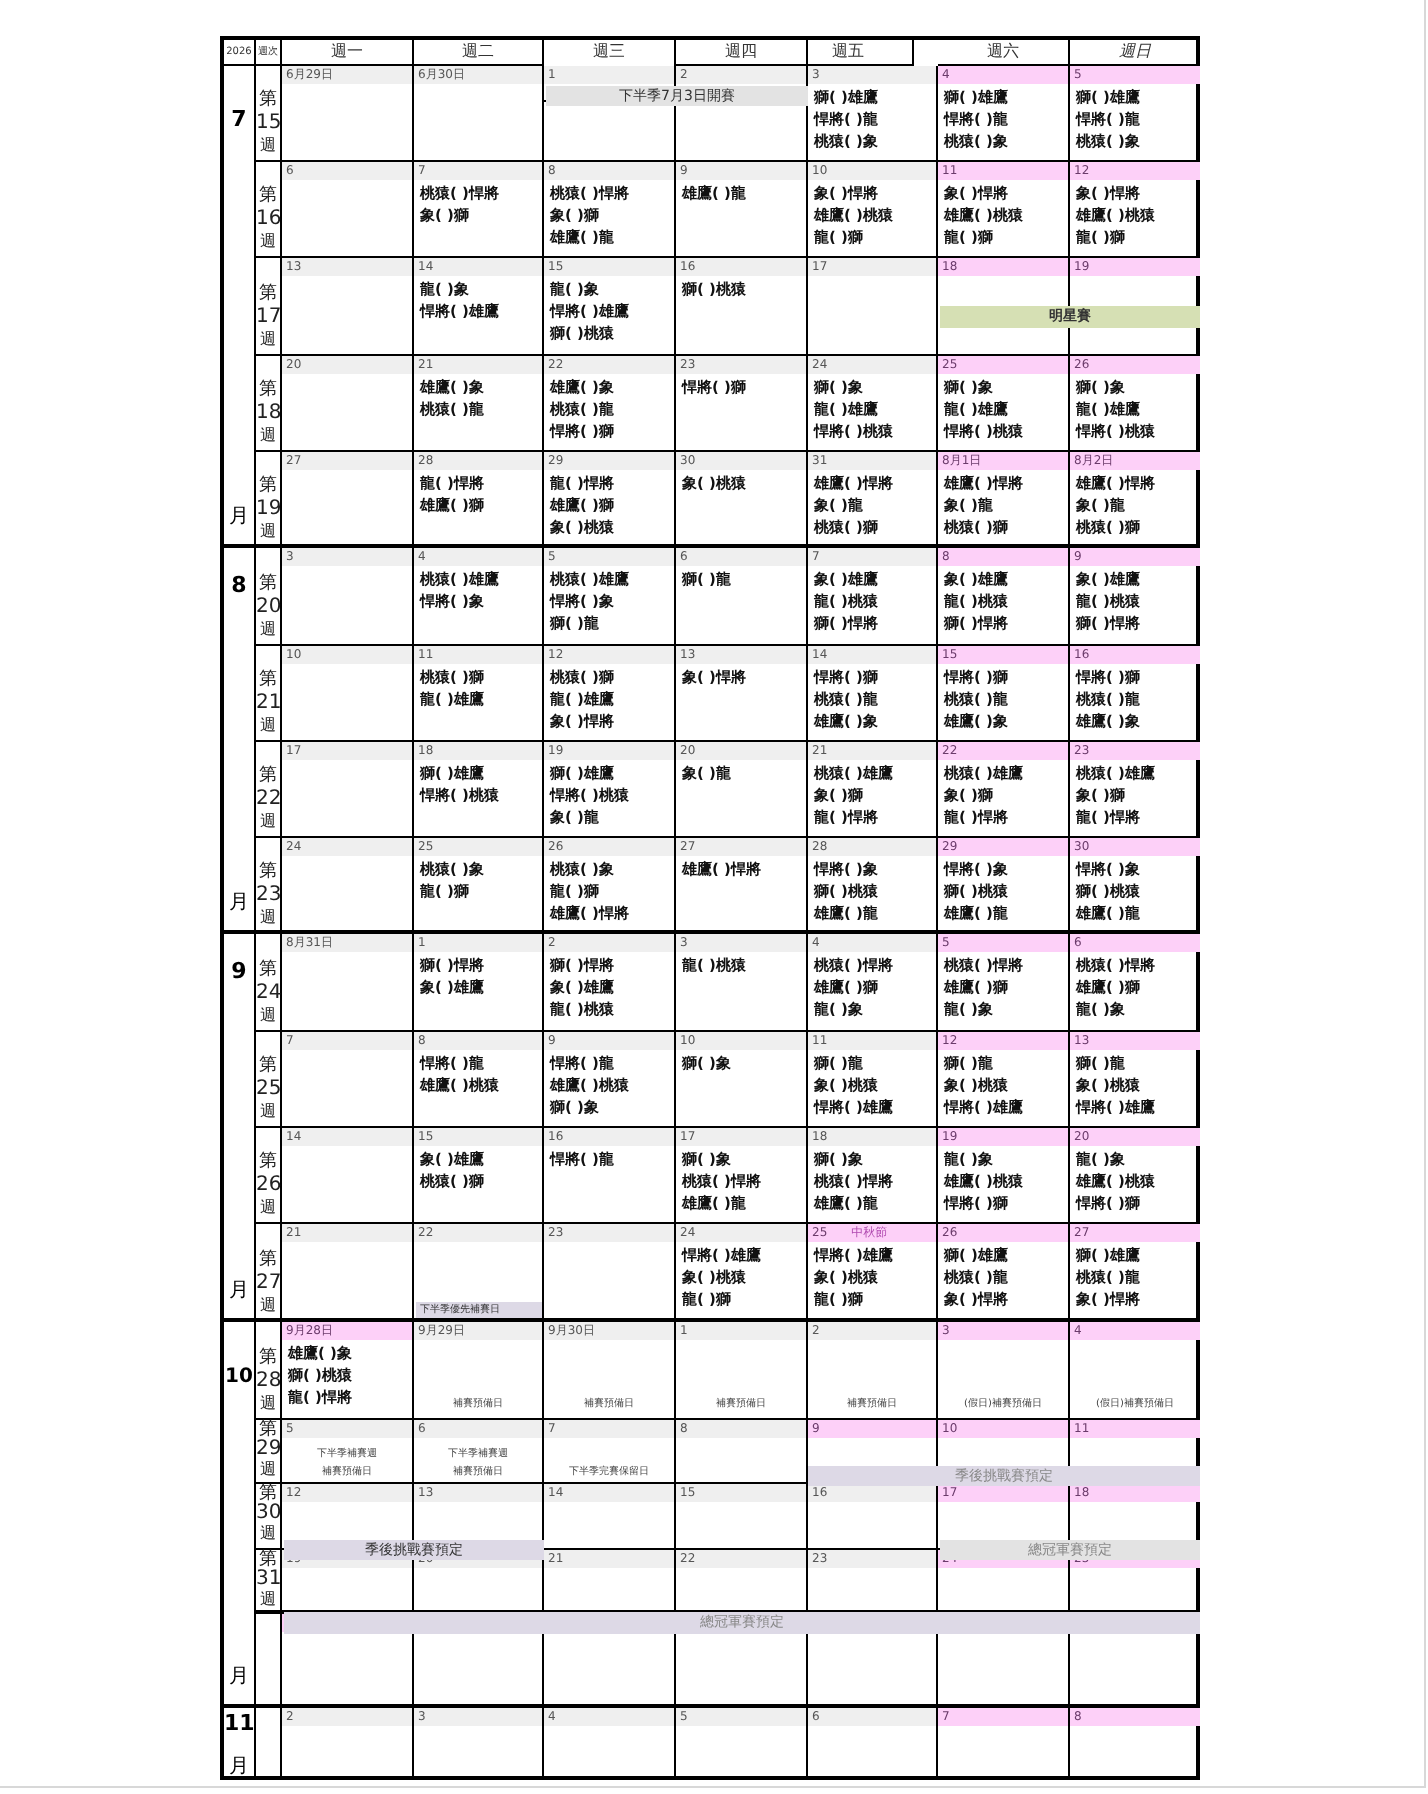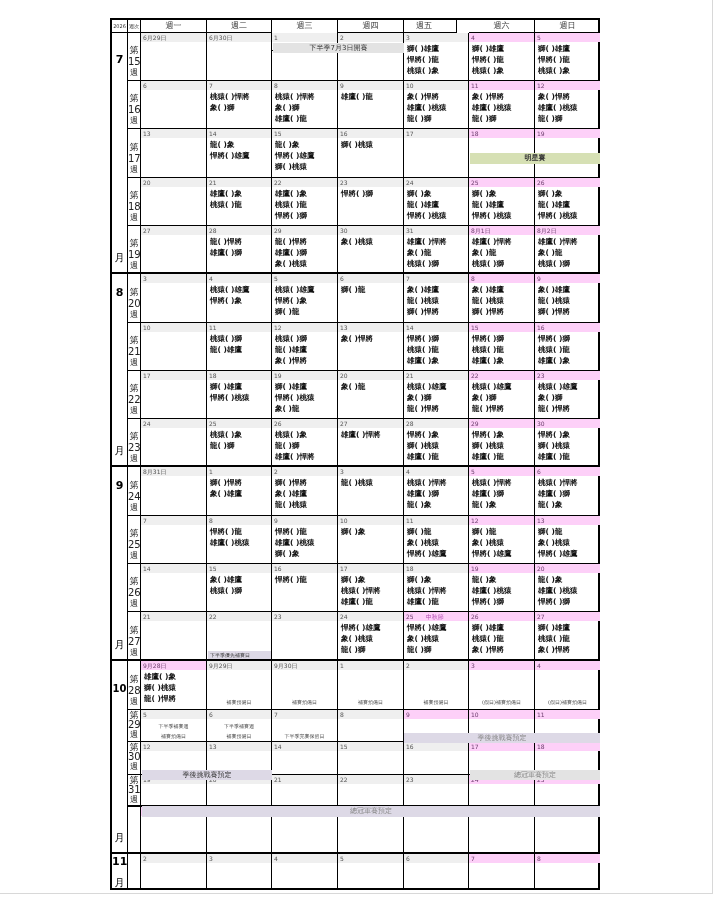--- a/index.html
+++ b/index.html
@@ -28,21 +28,21 @@
 <div id="cal">
 
   <div class="abs hcell small" style="left:0;top:0;width:16px;height:13px;">2026</div>
   <div class="abs hcell small" style="left:16px;top:0;width:13px;height:13px;">週次</div>
   <div class="abs hcell" style="left:29px;top:0;width:66px;height:13px;">週一</div>
   <div class="abs hcell" style="left:95px;top:0;width:65px;height:13px;">週二</div>
   <div class="abs hcell" style="left:160px;top:0;width:66px;height:31px;">週三</div>
   <div class="abs hcell" style="left:226px;top:0;width:66px;height:13px;">週四</div>
   <div class="abs hcell" style="left:280px;top:0;width:65px;height:13px;">週五</div>
   <div class="abs hcell" style="left:357px;top:0;width:66px;height:13px;">週六</div>
-  <div class="abs hcell" style="left:423px;top:0;width:65px;height:13px;border-right:none;">週日</div>
+  <div class="abs hcell" style="left:423px;top:0;width:65px;height:13px;border-right:none;font-style:italic;">週日</div>
 
   <div id="grid">
       <div class="abs wkcell" style="left: 16px; top: 13px; width: 13px; height: 48px; border-bottom: 1px solid rgb(0, 0, 0);">
         <div style="padding-top:12px;">
         <div>第</div>
         <div style="font-size:10px;">15</div>
         <div style="font-size:8px;">週</div>
         </div>
       </div>
       <div class="abs day" style="left: 29px; top: 13px; width: 66px; height: 48px;">

